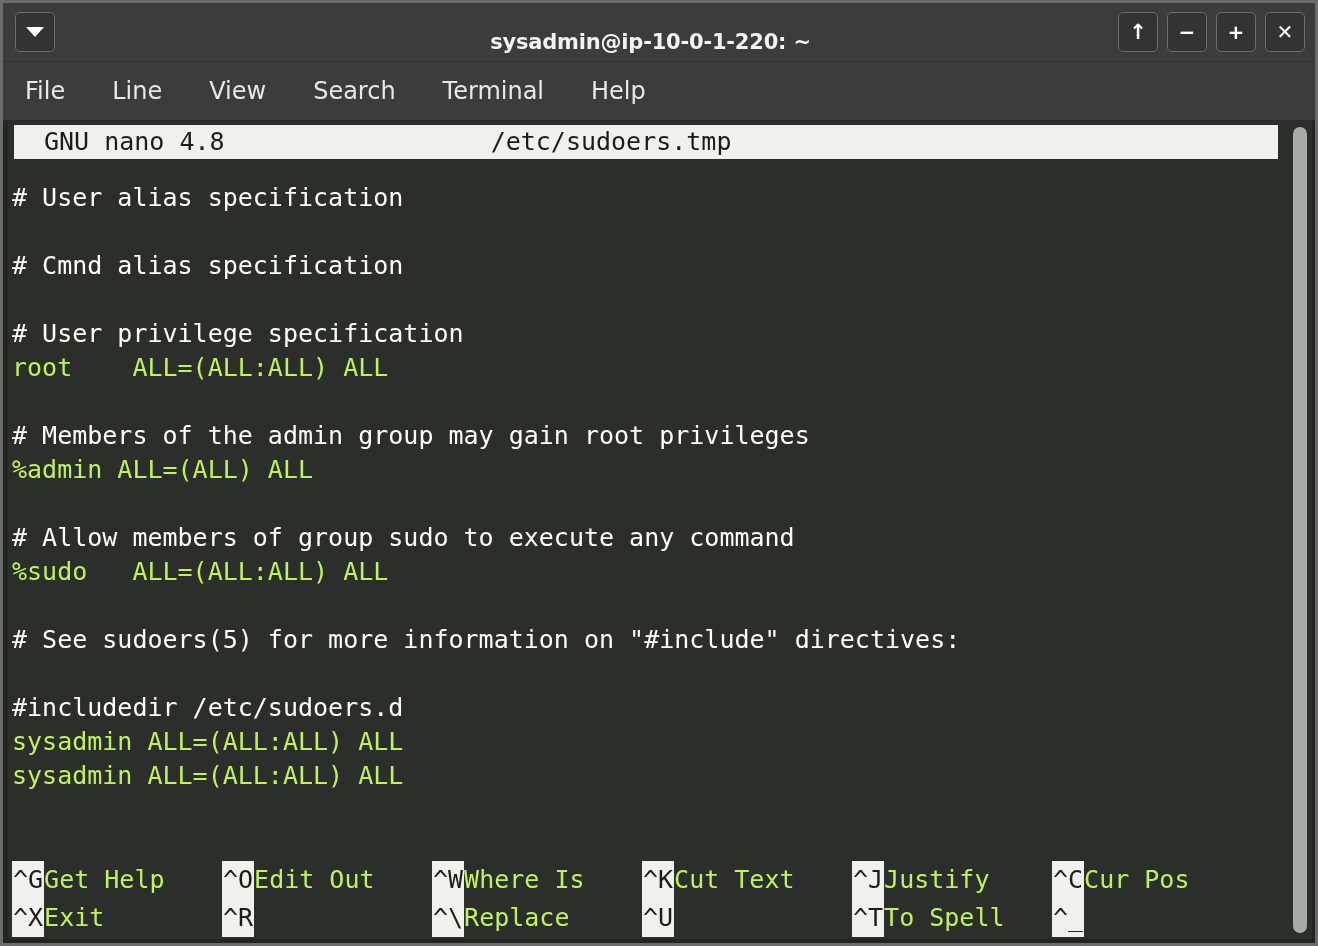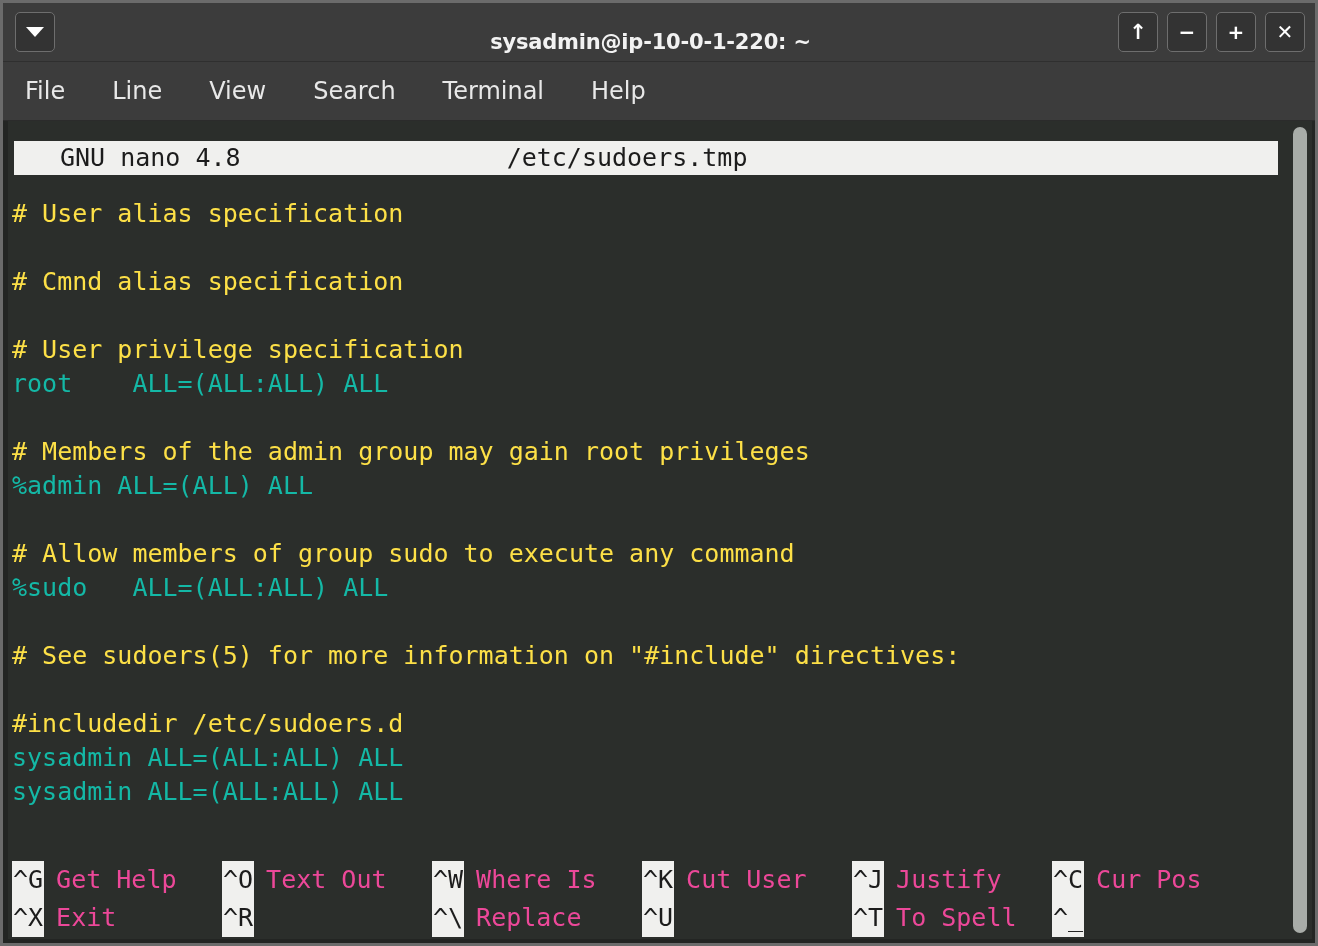--- a/index.html
+++ b/index.html
@@ -114,45 +114,44 @@
     border-right: 3px solid #232523;
     border-bottom: 4px solid #232523;
     box-sizing: border-box;
     overflow: hidden;
     font-family: "DejaVu Sans Mono", monospace;
     font-size: 25px;
     line-height: 34px;
   }
 
   .nano-header {
-    margin: 20px 34px 0 6px;
+    margin: 4px 34px 0 6px;
     height: 34px;
     background: #f0f0ee;
     color: #1c1c1c;
     display: flex;
     align-items: center;
     white-space: pre;
     font-family: "DejaVu Sans Mono", monospace;
     font-size: 25px;
     overflow: hidden;
-    padding-left: 16px;
   }
   .nano-header .nh-version { padding-left: 30px; }
   .nano-header .nh-file { padding-left: 266px; }
 
   .editor {
     padding: 22px 0 0 4px;
     white-space: pre;
   }
   .code-line {
     height: 34px;
     white-space: pre;
-    color: #14b8a6;
-  }
-  .code-line.comment { color: #fde047; }
+    color: #bef264;
+  }
+  .code-line.comment { color: #ffffff; }
   .code-line.blank { color: transparent; }
 
   
   .shortcut-bar {
     position: absolute;
     left: 4px;
     right: 32px;
     bottom: 2px;
     font-family: "DejaVu Sans Mono", monospace;
     font-size: 25px;
@@ -171,22 +170,21 @@
   .sc-key {
     background: #f0f0ee;
     color: #1c1c1c;
     padding: 0 1px;
     display: inline-flex;
     align-items: center;
     height: 100%;
     white-space: pre;
   }
   .sc-label {
-    color: #ec4899;
-    padding-left: 12px;
+    color: #bef264;
     white-space: pre;
   }
 
   
   .scrollbar {
     position: absolute;
     top: 6px;
     right: 4px;
     width: 16px;
     bottom: 6px;
@@ -246,23 +244,23 @@
     <div class="nano-header">
       <span class="nh-version">GNU nano 4.8</span>
       <span class="nh-file">/etc/sudoers.tmp</span>
     </div>
 
     <div class="editor"><div class="code-line comment"># User alias specification</div><div class="code-line blank"> </div><div class="code-line comment"># Cmnd alias specification</div><div class="code-line blank"> </div><div class="code-line comment"># User privilege specification</div><div class="code-line">root    ALL=(ALL:ALL) ALL</div><div class="code-line blank"> </div><div class="code-line comment"># Members of the admin group may gain root privileges</div><div class="code-line">%admin ALL=(ALL) ALL</div><div class="code-line blank"> </div><div class="code-line comment"># Allow members of group sudo to execute any command</div><div class="code-line">%sudo   ALL=(ALL:ALL) ALL</div><div class="code-line blank"> </div><div class="code-line comment"># See sudoers(5) for more information on "#include" directives:</div><div class="code-line blank"> </div><div class="code-line comment">#includedir /etc/sudoers.d</div><div class="code-line">sysadmin ALL=(ALL:ALL) ALL</div><div class="code-line">sysadmin ALL=(ALL:ALL) ALL</div></div>
 
     <div class="shortcut-bar">
       <div class="sc-row">
           <div class="sc-cell" style="width: 210px;"><span class="sc-key">^G</span><span class="sc-label">Get Help</span></div>
-          <div class="sc-cell" style="width: 210px;"><span class="sc-key">^O</span><span class="sc-label">Text Out</span></div>
+          <div class="sc-cell" style="width: 210px;"><span class="sc-key">^O</span><span class="sc-label">Edit Out</span></div>
           <div class="sc-cell" style="width: 210px;"><span class="sc-key">^W</span><span class="sc-label">Where Is</span></div>
-          <div class="sc-cell" style="width: 210px;"><span class="sc-key">^K</span><span class="sc-label">Cut User</span></div>
+          <div class="sc-cell" style="width: 210px;"><span class="sc-key">^K</span><span class="sc-label">Cut Text</span></div>
           <div class="sc-cell" style="width: 200px;"><span class="sc-key">^J</span><span class="sc-label">Justify</span></div>
           <div class="sc-cell" style="width: 200px;"><span class="sc-key">^C</span><span class="sc-label">Cur Pos</span></div>
         </div>
       <div class="sc-row">
           <div class="sc-cell" style="width: 210px;"><span class="sc-key">^X</span><span class="sc-label">Exit</span></div>
           <div class="sc-cell" style="width: 210px;"><span class="sc-key">^R</span></div>
           <div class="sc-cell" style="width: 210px;"><span class="sc-key">^\</span><span class="sc-label">Replace</span></div>
           <div class="sc-cell" style="width: 210px;"><span class="sc-key">^U</span></div>
           <div class="sc-cell" style="width: 200px;"><span class="sc-key">^T</span><span class="sc-label">To Spell</span></div>
           <div class="sc-cell" style="width: 200px;"><span class="sc-key">^_</span></div>

